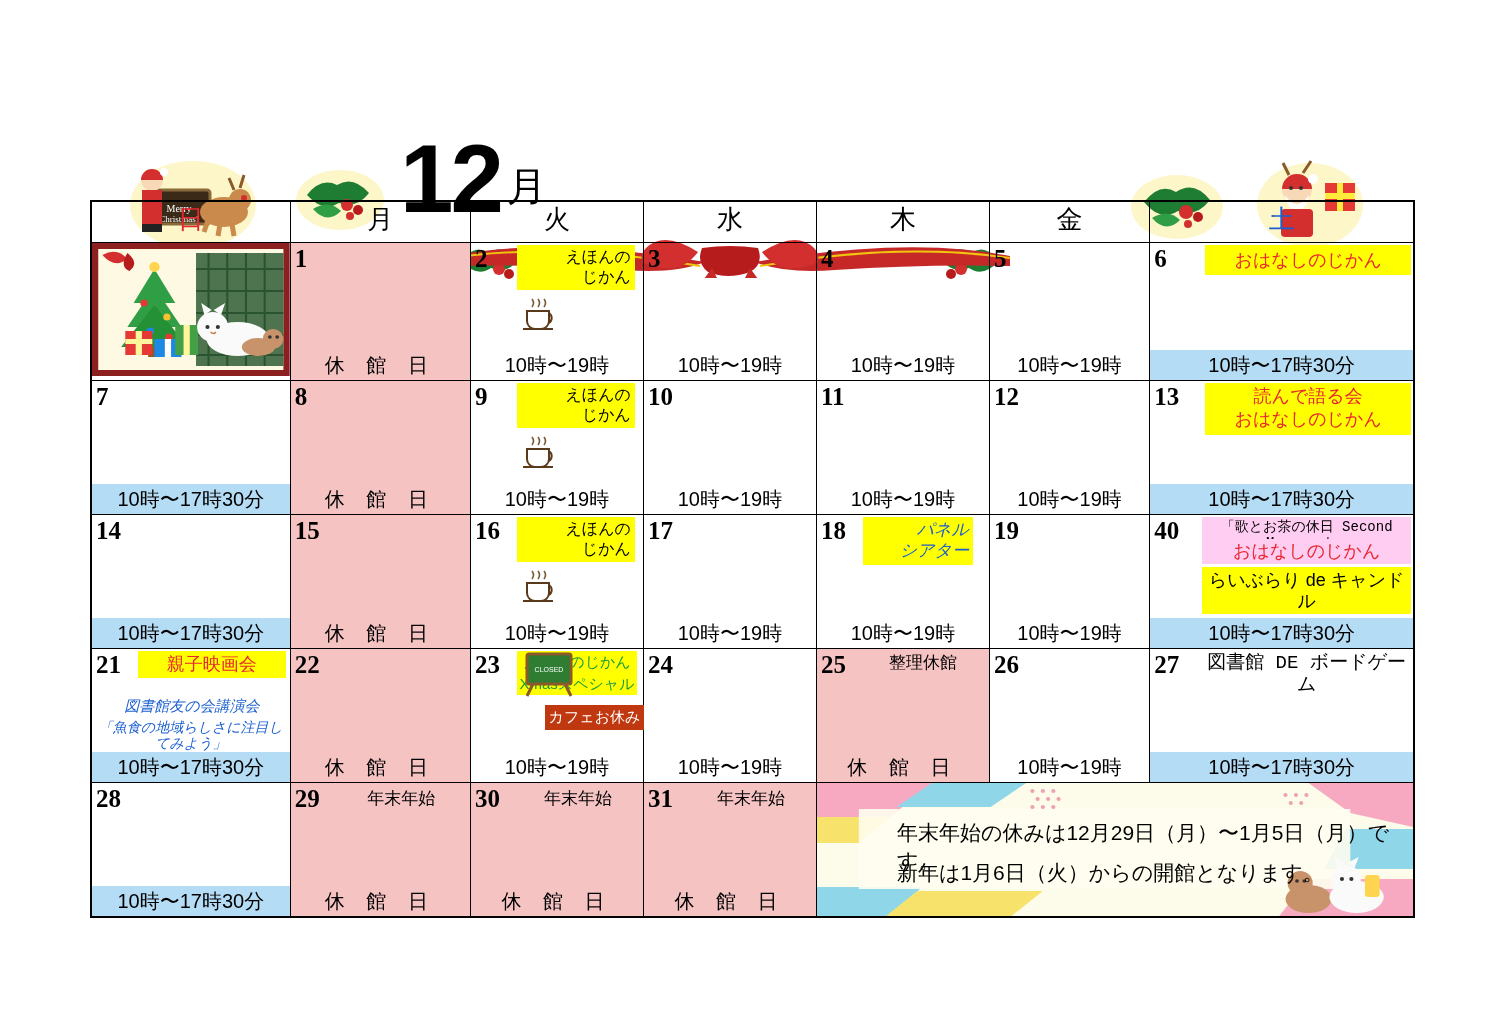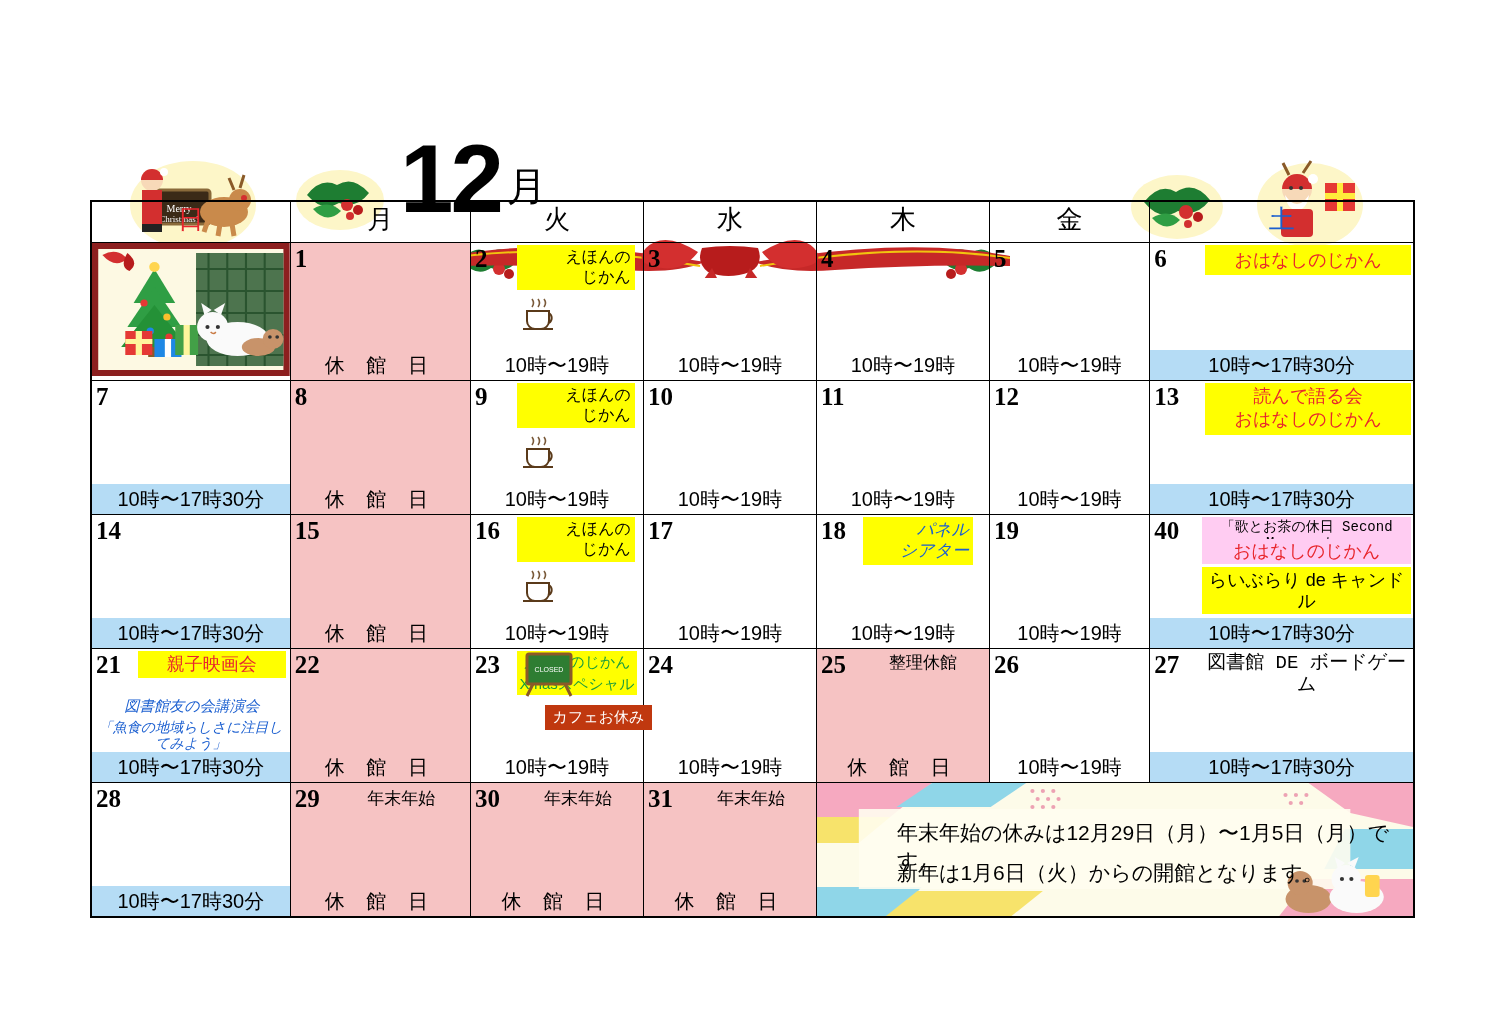--- a/index.html
+++ b/index.html
@@ -44,21 +44,21 @@
   .ev-red{color:#e8262d;}
   .ev-green{color:#1a9c3c;}
   .ev-blue{color:#1b5fd0;font-style:italic;}
 
   .ehon{position:absolute;left:46px;top:2px;width:118px;background:#ffff00;font-size:16px;line-height:1.25;text-align:right;padding:2px 4px 3px 2px;box-sizing:border-box;}
   .cup{position:absolute;left:48px;top:54px;width:42px;height:34px;}
 
   .ohanashi-sat{position:absolute;left:55px;top:2px;right:2px;background:#ffff00;color:#e8262d;font-size:18px;text-align:center;padding:3px 0;}
   .two-line{position:absolute;left:55px;top:2px;right:2px;background:#ffff00;color:#e8262d;font-size:18px;text-align:center;padding:2px 0 3px;line-height:1.3;}
   .xmas-box{position:absolute;left:46px;top:2px;width:120px;background:#ffff00;font-size:15px;line-height:1.2;text-align:center;padding:2px 0;}
-  .cafe{position:absolute;left:74px;top:56px;width:107px;background:#c0380f;color:#fff;font-size:15px;text-align:center;padding:3px 0;}
+  .cafe{position:absolute;left:74px;top:56px;width:99px;background:#c0380f;color:#fff;font-size:15px;text-align:center;padding:3px 0;}
   .board{position:absolute;left:50px;top:3px;width:63px;height:46px;}
 
   .img-cell{padding:0;background:#fff;}
   .xmas-img{width:100%;height:100%;}
 
   .note{position:relative;height:100%;}
   .note-txt1{position:absolute;left:80px;top:36px;font-size:21px;}
   .note-txt2{position:absolute;left:80px;top:76px;font-size:21px;}
 </style>
 </head>

